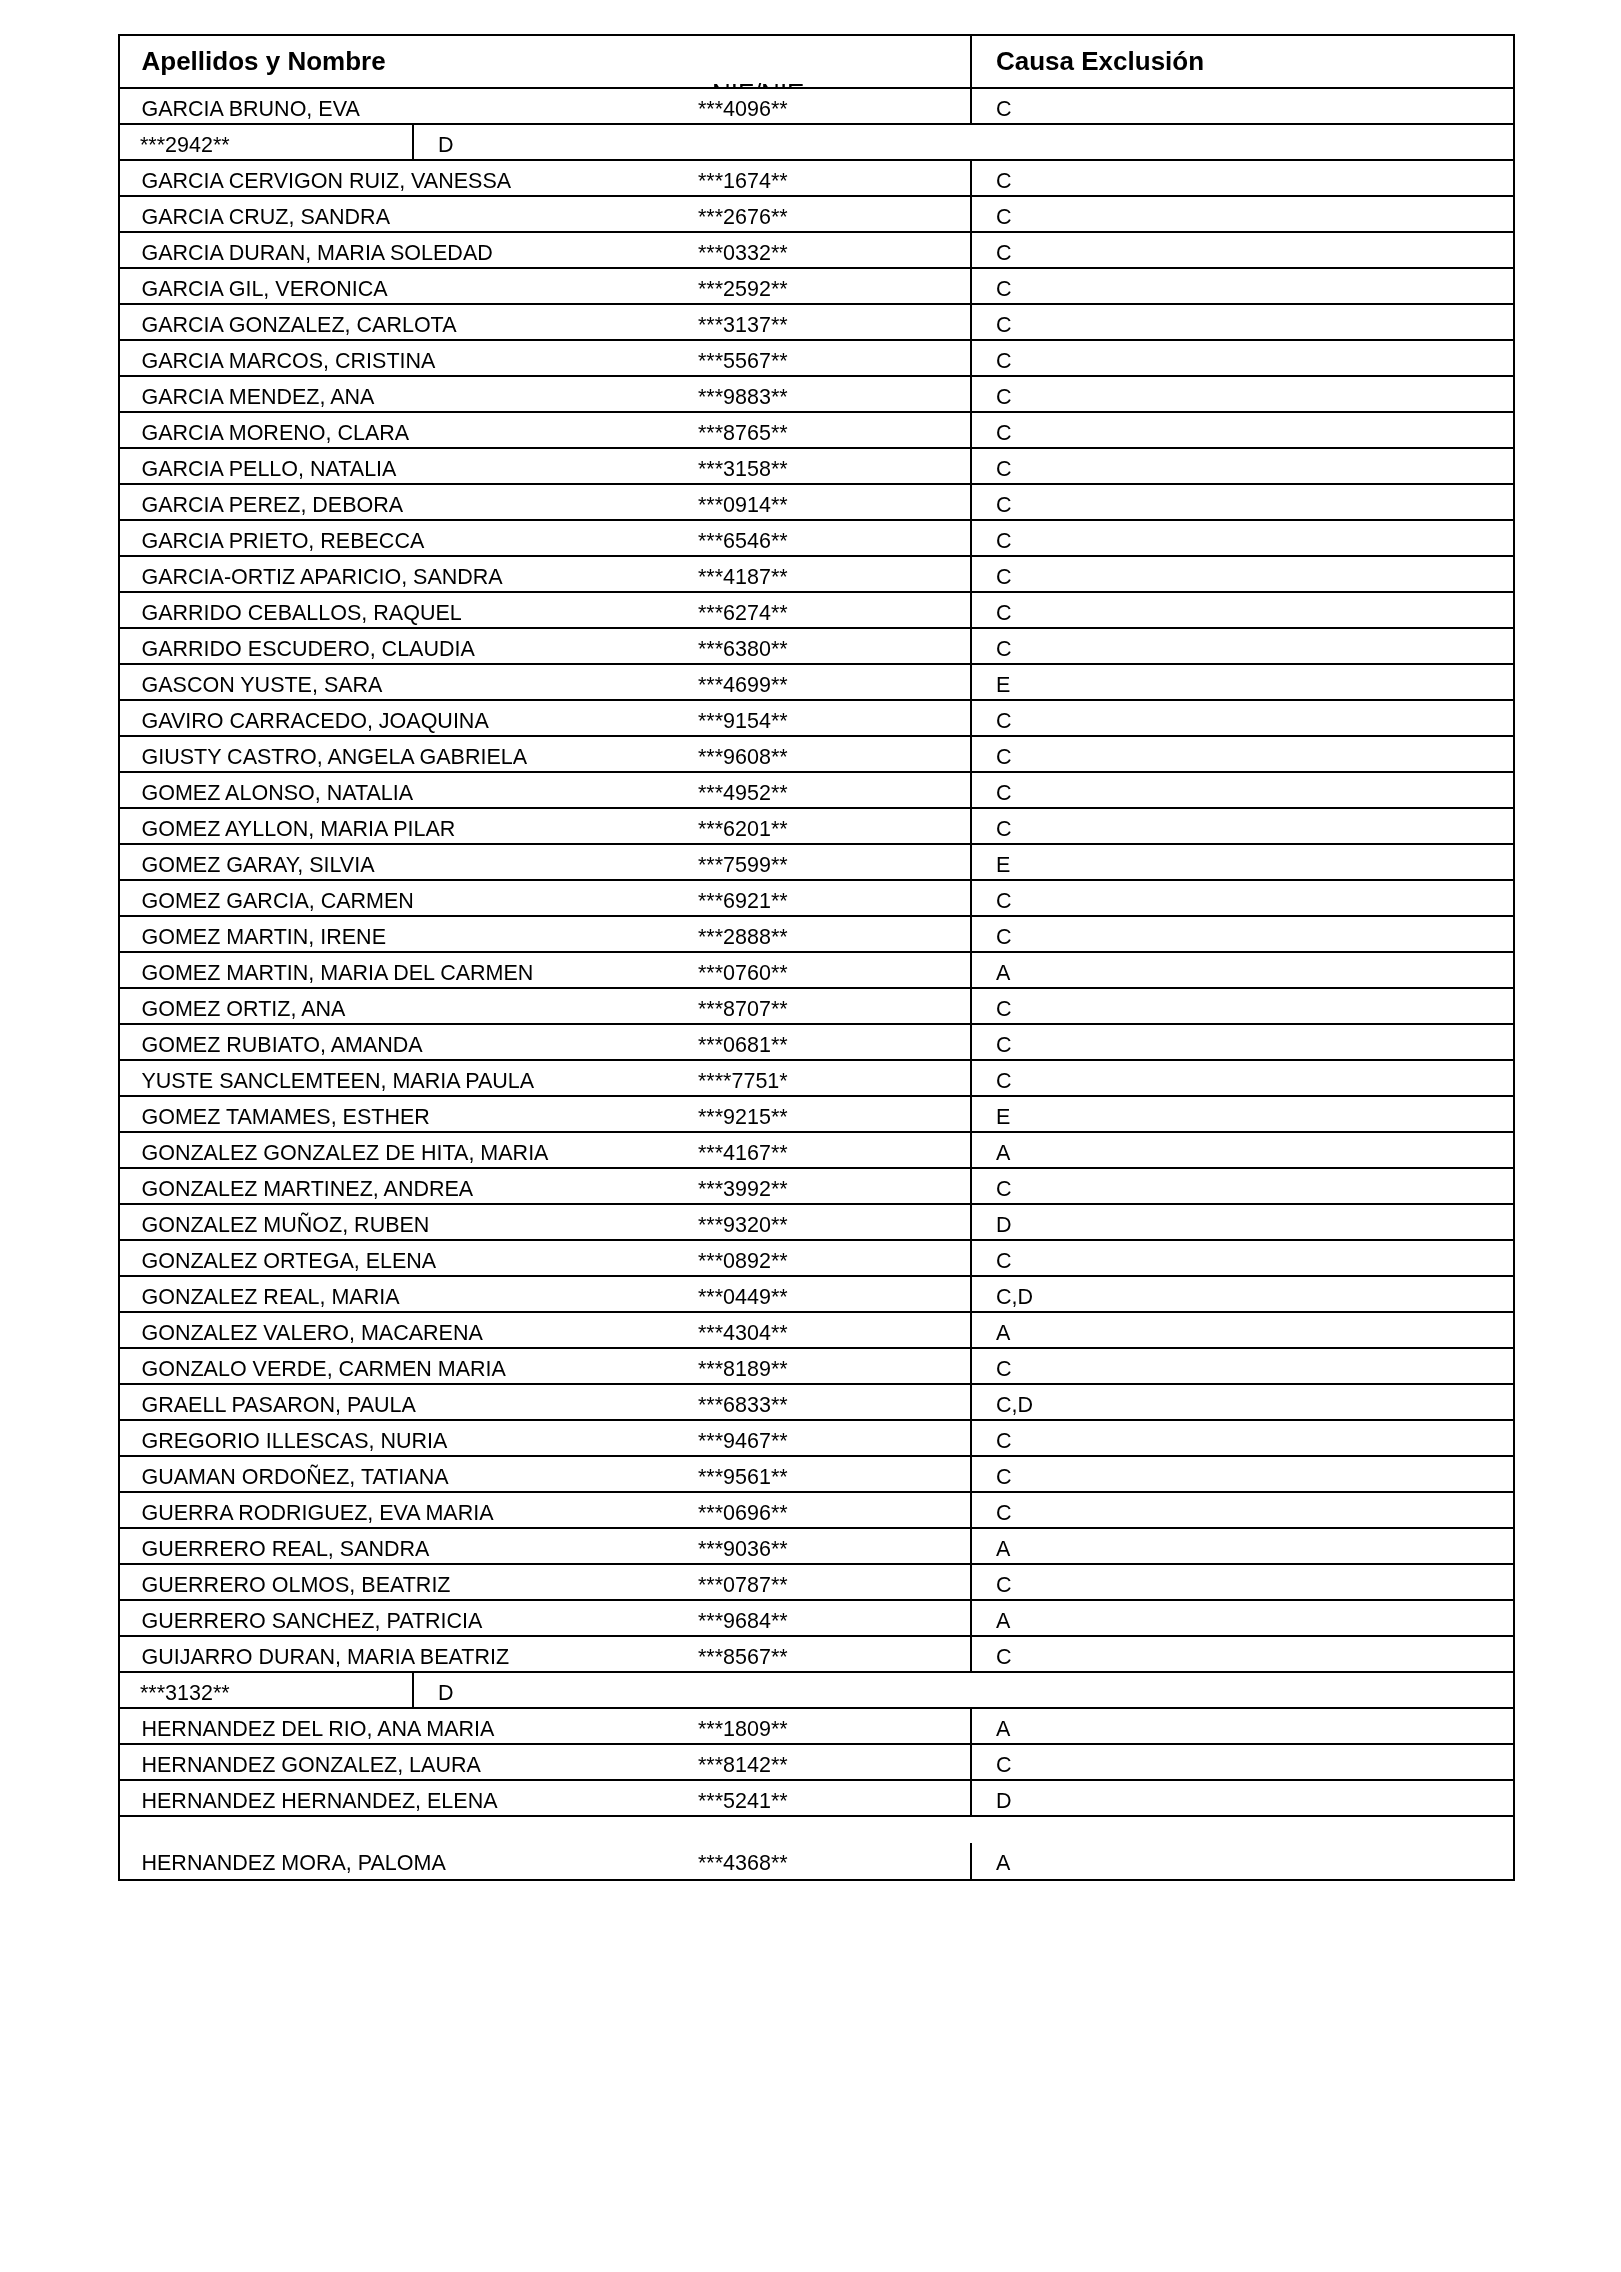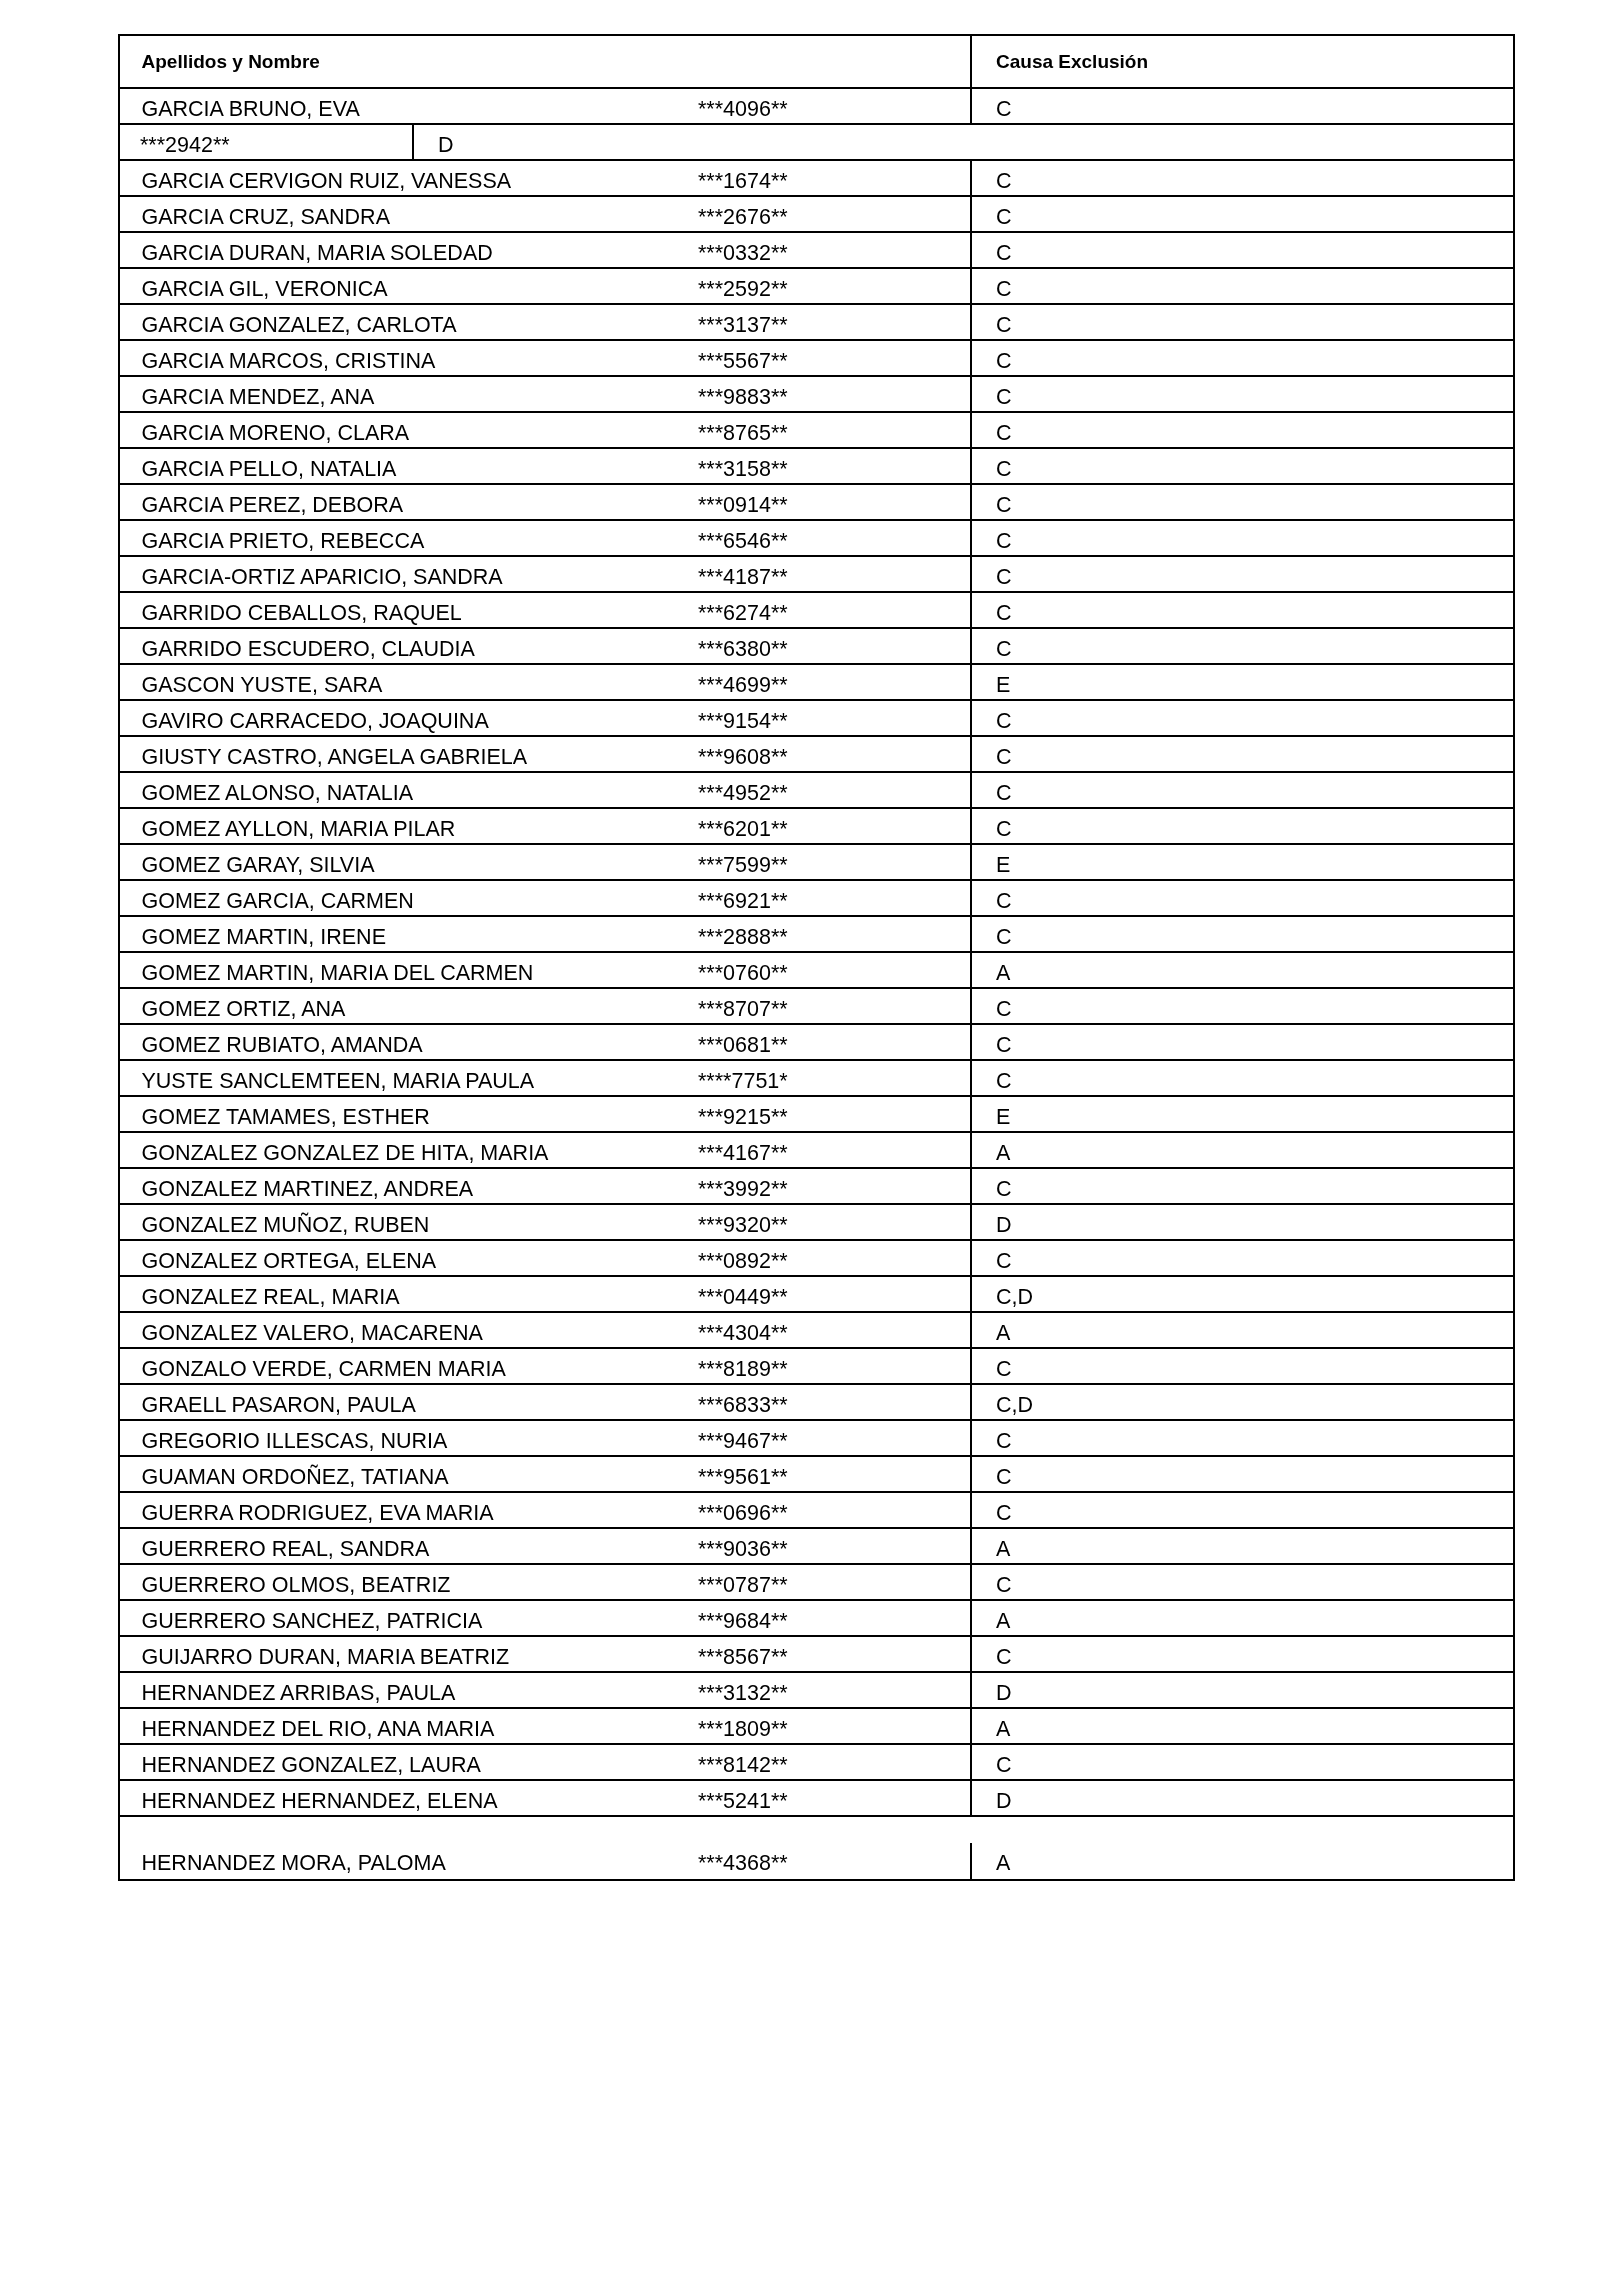--- a/index.html
+++ b/index.html
@@ -53,21 +53,21 @@
   .c2 {
     width: 292px;
     padding: 8px 0 0 20px;
   }
   .c3 {
     flex: 1;
     border-left: 2px solid #000000;
     padding: 8px 0 0 24px;
   }
   .thead .td {
-    font-size: 19px;
+    font-size: 26px;
     padding-top: 13.4px;
   }
   .thead .c1, .thead .c3 {
     font-weight: bold;
   }
   .thead .c2 {
     font-weight: normal;
     padding-left: 34px;
     margin-top: 32px;
   }
@@ -340,21 +340,20 @@
     <div class="td c3">A</div>
   </div>
 
   <div class="tr">
     <div class="td c1">GUIJARRO DURAN, MARIA BEATRIZ</div>
     <div class="td c2">***8567**</div>
     <div class="td c3">C</div>
   </div>
 
   <div class="tr">
-    <div class="td c1">HERNANDEZ ARRIBAS, PAULA</div>
     <div class="td c2">***3132**</div>
     <div class="td c3">D</div>
   </div>
 
   <div class="tr">
     <div class="td c1">HERNANDEZ DEL RIO, ANA MARIA</div>
     <div class="td c2">***1809**</div>
     <div class="td c3">A</div>
   </div>
 

